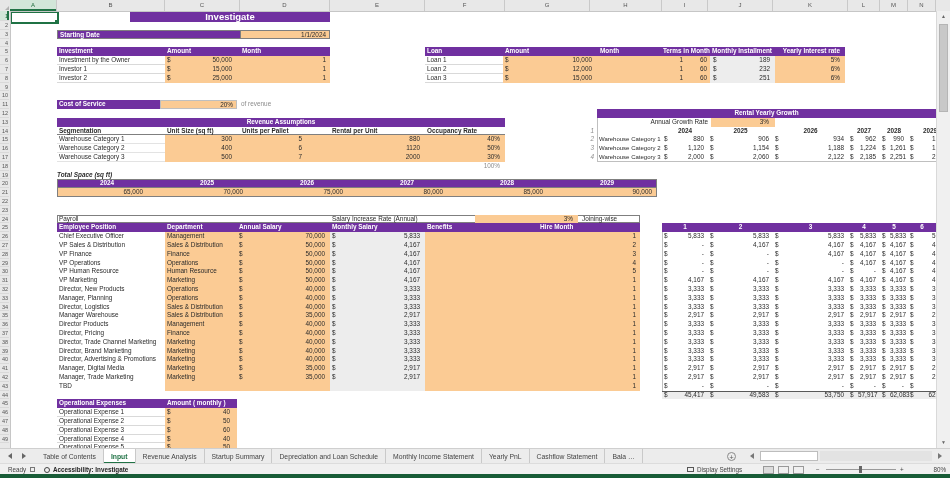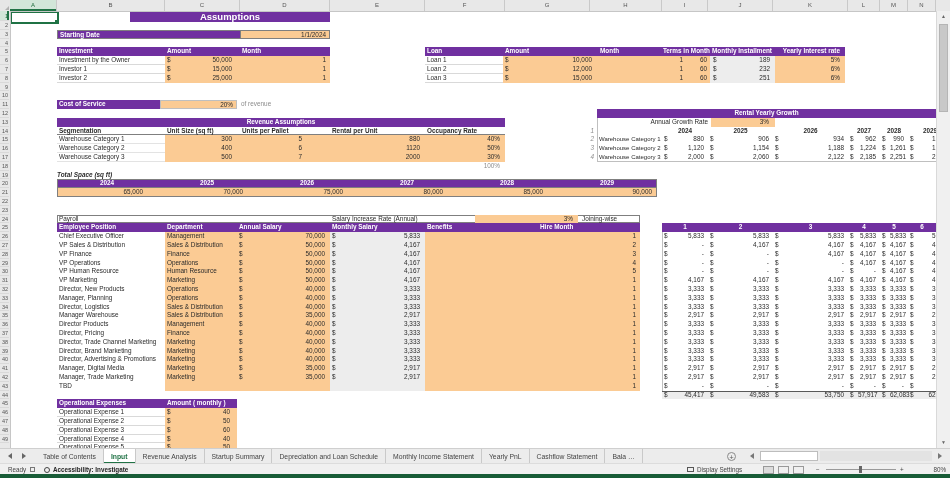--- a/index.html
+++ b/index.html
@@ -27,21 +27,21 @@
   .greenstrip{left:0;top:474px;width:950px;height:4px;background:var(--strip);}
   .tab{display:inline-block;height:15px;line-height:15px;padding:0 7px;font-size:6.8px;color:#444;
        border-right:1px solid #c9c9c9;vertical-align:top;}
   .tab.active{background:#fff;color:var(--green);font-weight:bold;box-shadow:inset 0 -2px 0 var(--green);border-right:1px solid #c9c9c9;}
 </style>
 </head>
 <body>
 
 <div class="stage">
   <div class="abs" id="sheet" style="left:0;top:0;width:936px;height:448px;overflow:hidden;background:#fff;">
-    <div class="abs title-bar">Assumptions</div>
+    <div class="abs title-bar">Investigate</div>
 
     <div class="abs" style="left:10px;top:11px;width:45px;height:9px;border:2px solid #1f7244;background:#fff;"></div>
     <div class="abs" style="left:55px;top:20px;width:3px;height:3px;background:#1f7244;"></div>
 
     <div class="abs pbar t b w" style="left:57px;top:29.8px;width:183px;height:8.8px;padding-left:2px;box-sizing:border-box;border:1px solid #7f7f7f;border-right:none;">Starting Date</div>
     <div class="abs orange t r" style="left:240px;top:29.8px;width:90px;height:8.8px;padding-right:3px;box-sizing:border-box;border:1px solid #7f7f7f;">1/1/2024</div>
 
     <div class="abs pbar t b w" style="left:57px;top:100.2px;width:103px;height:8.8px;padding-left:2px;box-sizing:border-box;">Cost of Service</div>
     <div class="abs orange t r" style="left:160px;top:100.2px;width:77px;height:8.8px;padding-right:3px;box-sizing:border-box;border:1px solid #bfbfbf;">20%</div>
     <div class="abs t g" style="left:241px;top:100.2px;width:60px;">of revenue</div>

